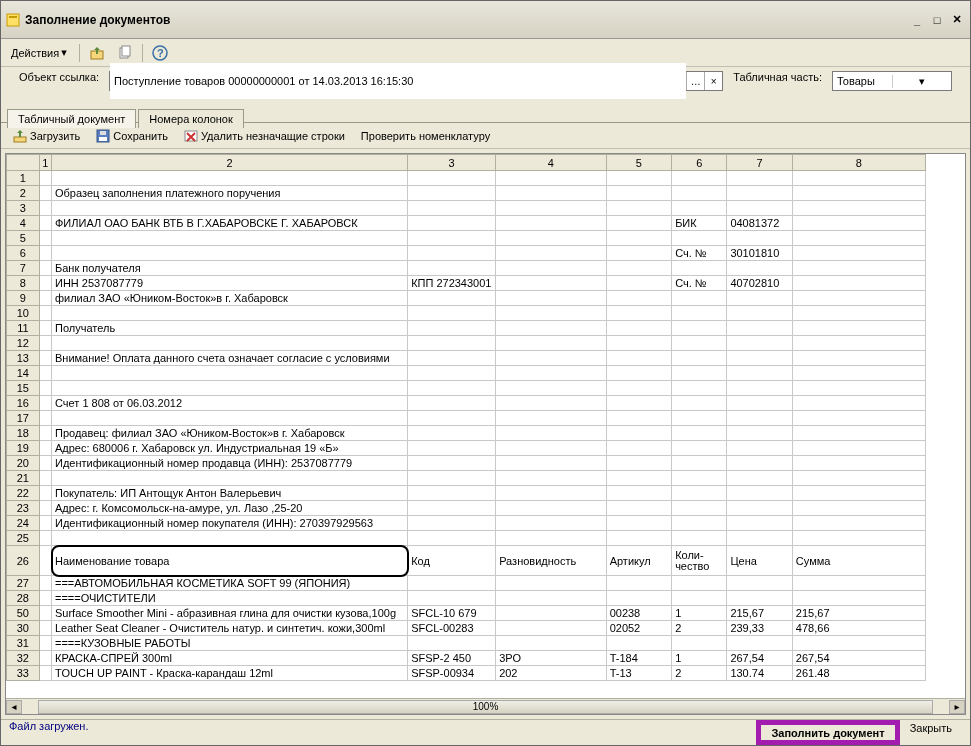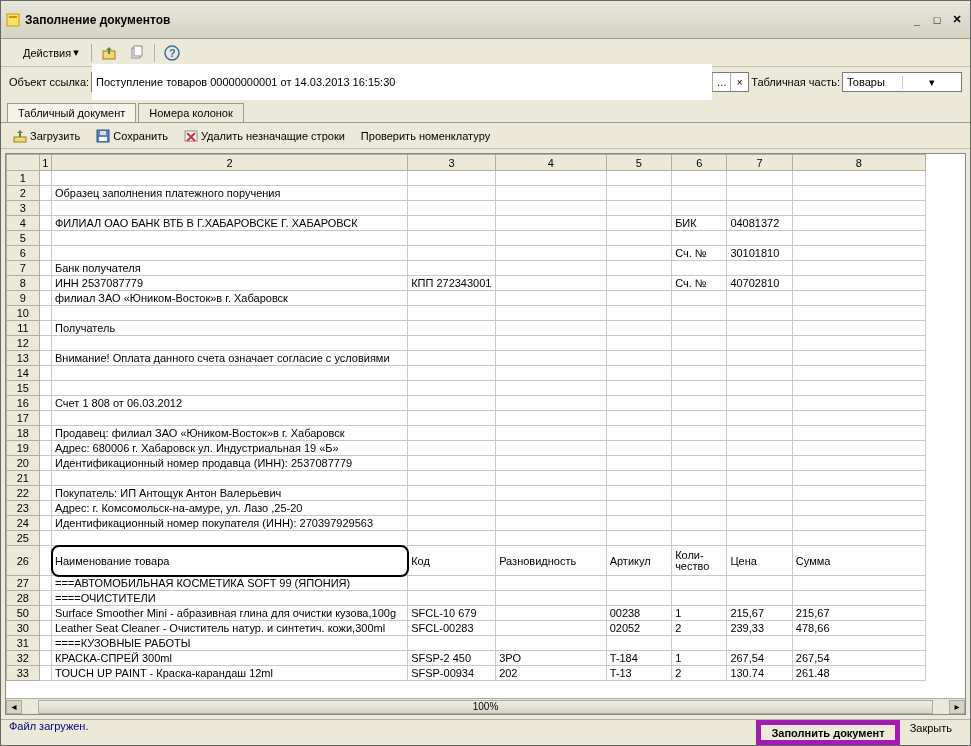--- a/index.html
+++ b/index.html
@@ -5,36 +5,36 @@
 * { box-sizing: border-box; margin: 0; padding: 0; }
 body { font-family: Arial, sans-serif; font-size: 11px; background: #fff; overflow: hidden; }
 
 .window { width: 971px; height: 746px; border: 1px solid #666; display: flex; flex-direction: column; background: #ece9d8; }
 
 .titlebar { height: 38px; background: linear-gradient(#e8e6dc, #d6d3c3); border-bottom: 1px solid #999; display: flex; align-items: center; padding: 0 4px; }
 .titlebar .icon { width: 16px; height: 16px; margin-right: 4px; display:inline-flex; align-items:center; justify-content:center; }
 .titlebar .title { font-weight: bold; font-size: 12px; flex: 1; }
 .titlebar .wbtn { width: 18px; height: 16px; display: inline-flex; align-items:center; justify-content:center; margin-left: 2px; font-weight:bold; cursor: pointer; }
 
-.menubar { height: 28px; background: #ece9d8; border-bottom: 1px solid #c0c0b0; display: flex; align-items: center; padding: 0 16px; gap: 6px; }
+.menubar { height: 28px; background: #ece9d8; border-bottom: 1px solid #c0c0b0; display: flex; align-items: center; padding: 0 4px; gap: 6px; }
 .menubtn { padding: 2px 6px; cursor: pointer; display:flex; align-items:center; gap:2px; }
 .iconbtn { width: 22px; height: 20px; display:inline-flex; align-items:center; justify-content:center; cursor:pointer; }
 .sep { width:1px; height:18px; background:#b0b0a0; }
 
-.refrow { height: 30px; display: flex; align-items: center; padding: 4px 8px; gap: 2px; }
+.refrow { height: 30px; display: flex; padding: 4px 18px; gap: 10px; }
 .reflabel { white-space: nowrap; }
 .refinput { flex: 1; display: flex; align-items: center; border: 1px solid #7a7a7a; background:#fff; height: 20px; }
 .refinput input { flex:1; border:none; outline:none; font-size:11px; padding: 0 4px; height:36px; }
 .refinput .rbtn { width: 18px; height: 18px; border-left: 1px solid #aaa; display:inline-flex; align-items:center; justify-content:center; cursor:pointer; font-size:10px; }
 .selwrap { border:1px solid #7a7a7a; background:#fff; height:20px; width:120px; display:flex; align-items:center; }
 .selwrap span { flex:1; padding:0 4px; }
 .selwrap .dd { width:16px; text-align:center; cursor:pointer; border-left:1px solid #ccc; }
 
 .tabs { height: 22px; display: flex; align-items: flex-end; padding: 0 6px; border-bottom: 1px solid #9a9a8a; margin-top: 4px; }
-.tab { padding: 3px 10px; border: 1px solid #9a9a8a; border-bottom: none; background: #ece9d8; margin-right: 2px; cursor:pointer; position:relative; top:0; }
+.tab { padding: 3px 10px; border: 1px solid #9a9a8a; border-bottom: none; background: #ece9d8; margin-right: 2px; cursor:pointer; position:relative; top:6px; }
 .tab.active { background: #f5f3ea; }
 
 .toolbar2 { height: 26px; display:flex; align-items:center; padding: 2px 6px; gap:4px; border-bottom:1px solid #c0c0b0; background:#ece9d8; }
 .tbtn { display:flex; align-items:center; gap:3px; padding:2px 6px; cursor:pointer; }
 
 .gridwrap { flex:1; margin: 4px; border: 1px solid #888; background:#fff; position:relative; overflow:hidden; display:flex; flex-direction:column; }
 .gridscroll { flex:1; overflow:auto; }
 table.grid { border-collapse: collapse; table-layout: fixed; width: 920px; }
 table.grid th { background:#ece9d8; border:1px solid #b0b0a0; font-weight:normal; text-align:center; height:16px; font-size:11px; position:sticky; top:0; }
 table.grid td { border:1px solid #c8c8c8; height:15px; padding: 0 3px; white-space:nowrap; overflow:hidden; font-size:11px; }

